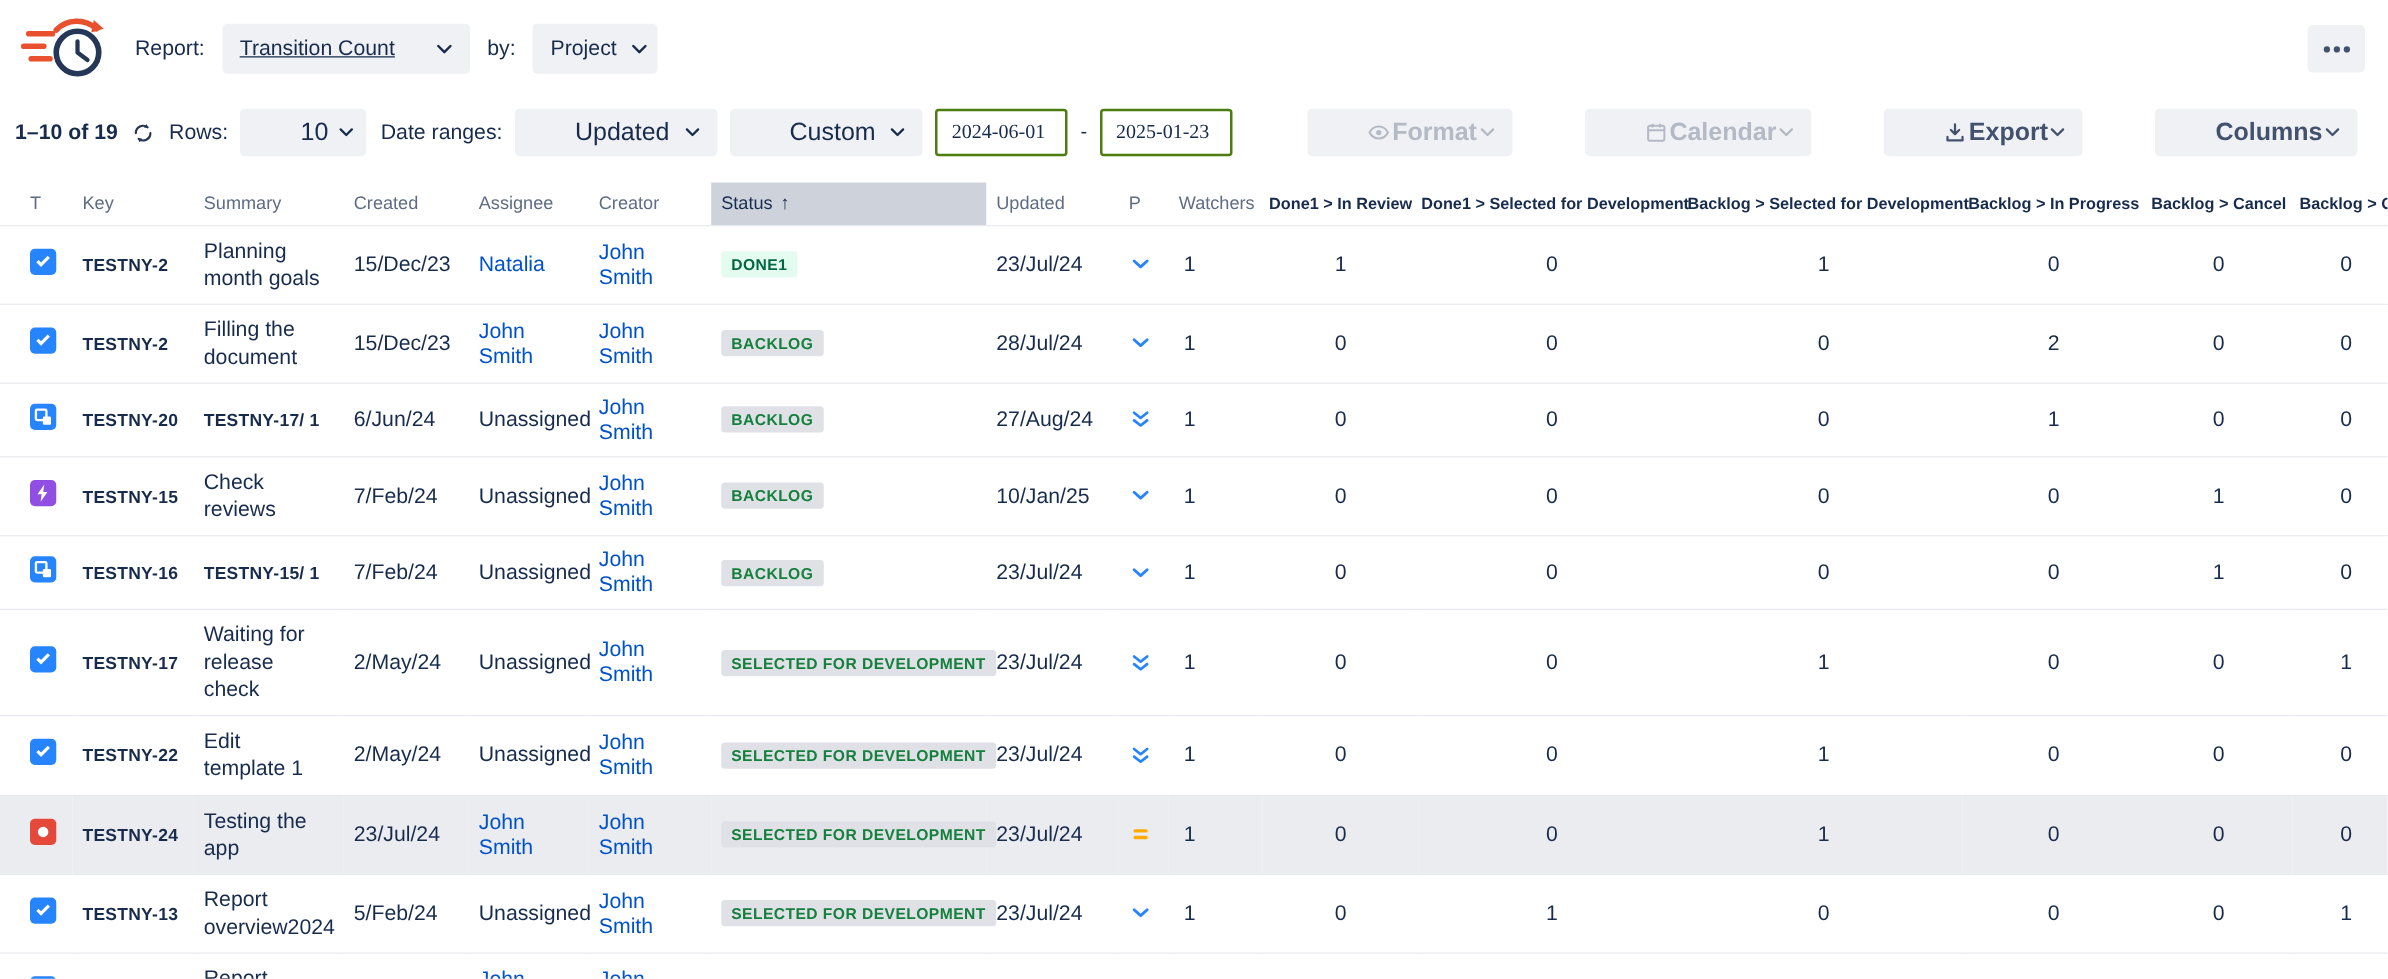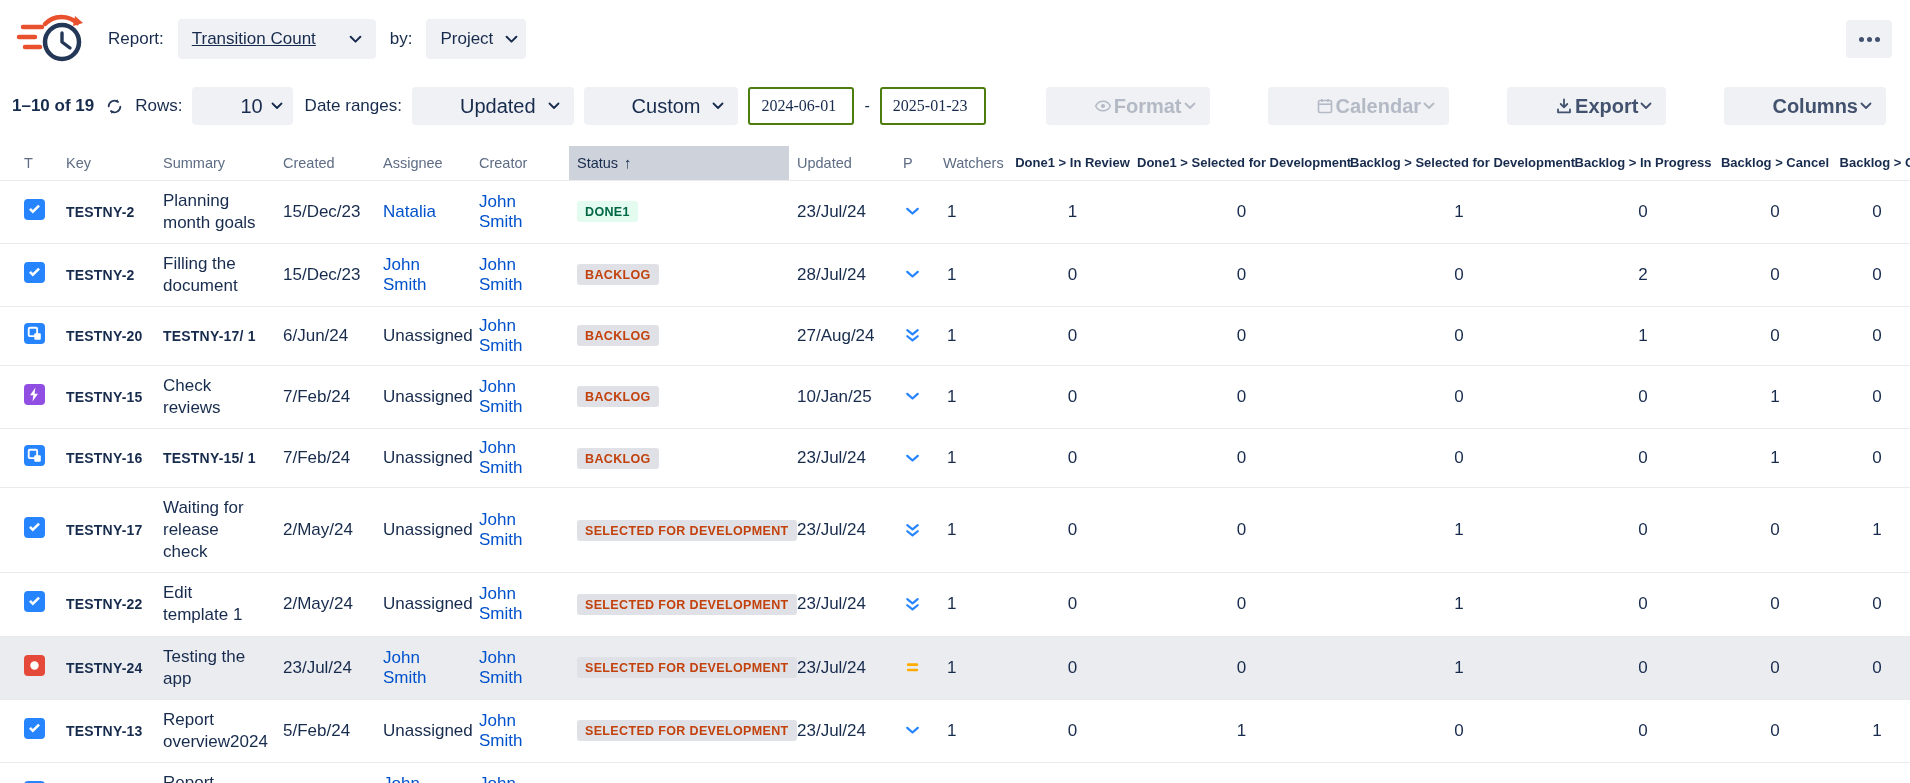--- a/index.html
+++ b/index.html
@@ -52,21 +52,21 @@
   .sort-arrow { margin-left:6px; font-size:15px; color:#172B4D; }
   .grid tbody td { border-bottom:1px solid #E8EAEE; height:50px; vertical-align:middle;
                    font-size:17px; color:#172B4D; padding:9px 8px; }
   .grid tbody tr.hl { background:#EBECF0; }
   .cell-key, .key-like { font-size:14px !important; font-weight:700; color:#5E6C84; letter-spacing:0.2px; }
   .cell-summary { line-height:1.3; padding-right:14px !important; }
   .person-link { color:#0052CC; cursor:pointer; }
   .badge { display:inline-block; border-radius:3px; padding:4px 8px 3px; font-size:12.5px;
            font-weight:700; letter-spacing:0.35px; white-space:nowrap; }
   .badge-green { background:#E3FCEF; color:#006644; }
-  .badge-gray  { background:#DFE1E6; color:#c2410c; }
+  .badge-gray  { background:#DFE1E6; color:#15803d; }
   .cell-num { text-align:center; }
   .cell-watchers { padding-left:12px !important; }
   .type-icon { width:21px; height:21px; border-radius:4px; display:inline-flex;
                align-items:center; justify-content:center; }
   .type-task, .type-subtask { background:#2684FF; }
   .type-epic { background:#904EE2; }
   .type-bug  { background:#E5493A; }
   .type-icon svg { width:21px; height:21px; display:block; }
   .prio-icon svg { width:19px; height:19px; display:block; }
 </style>

